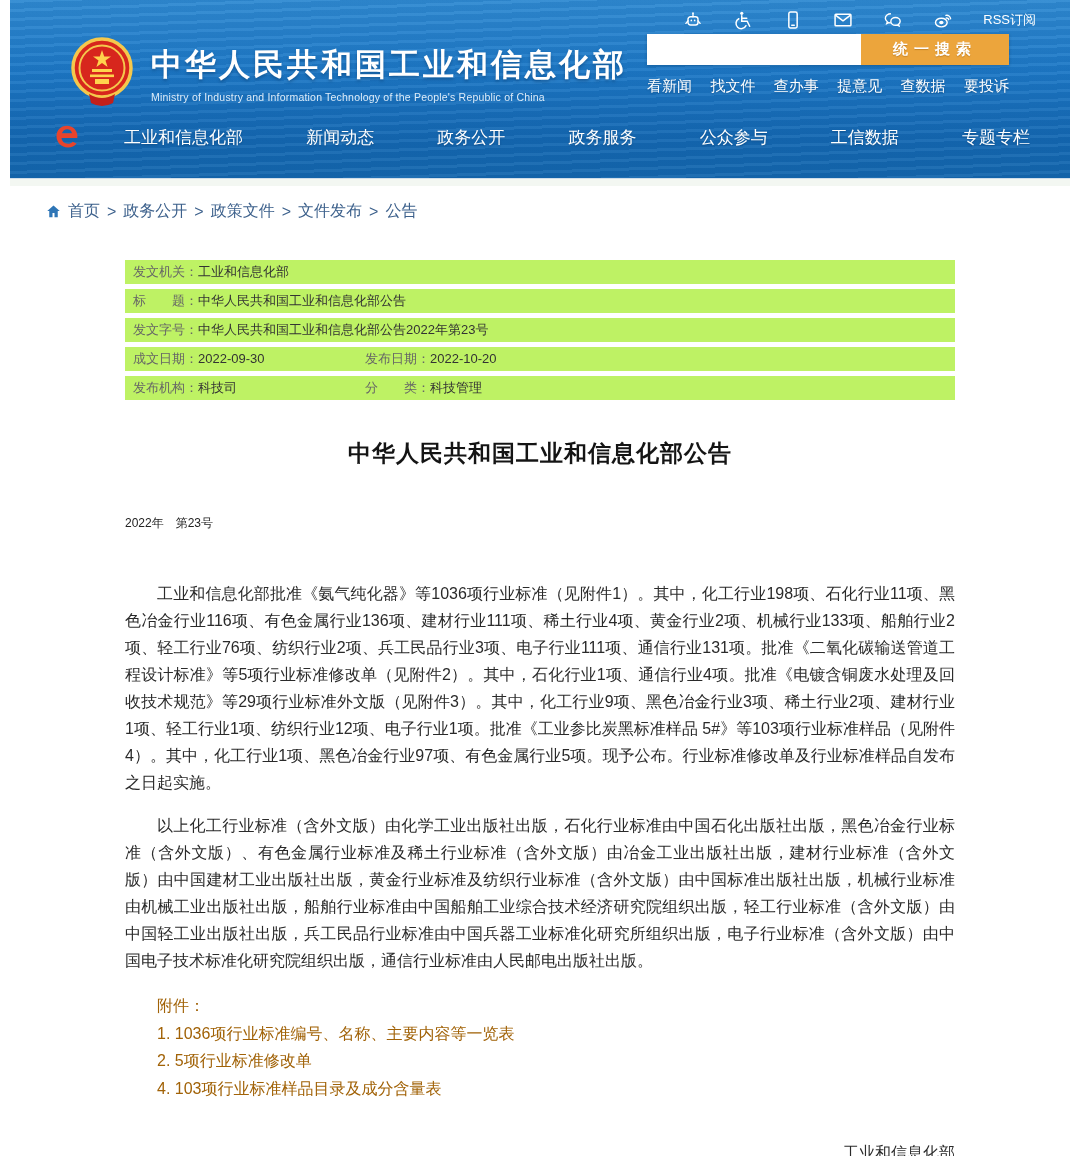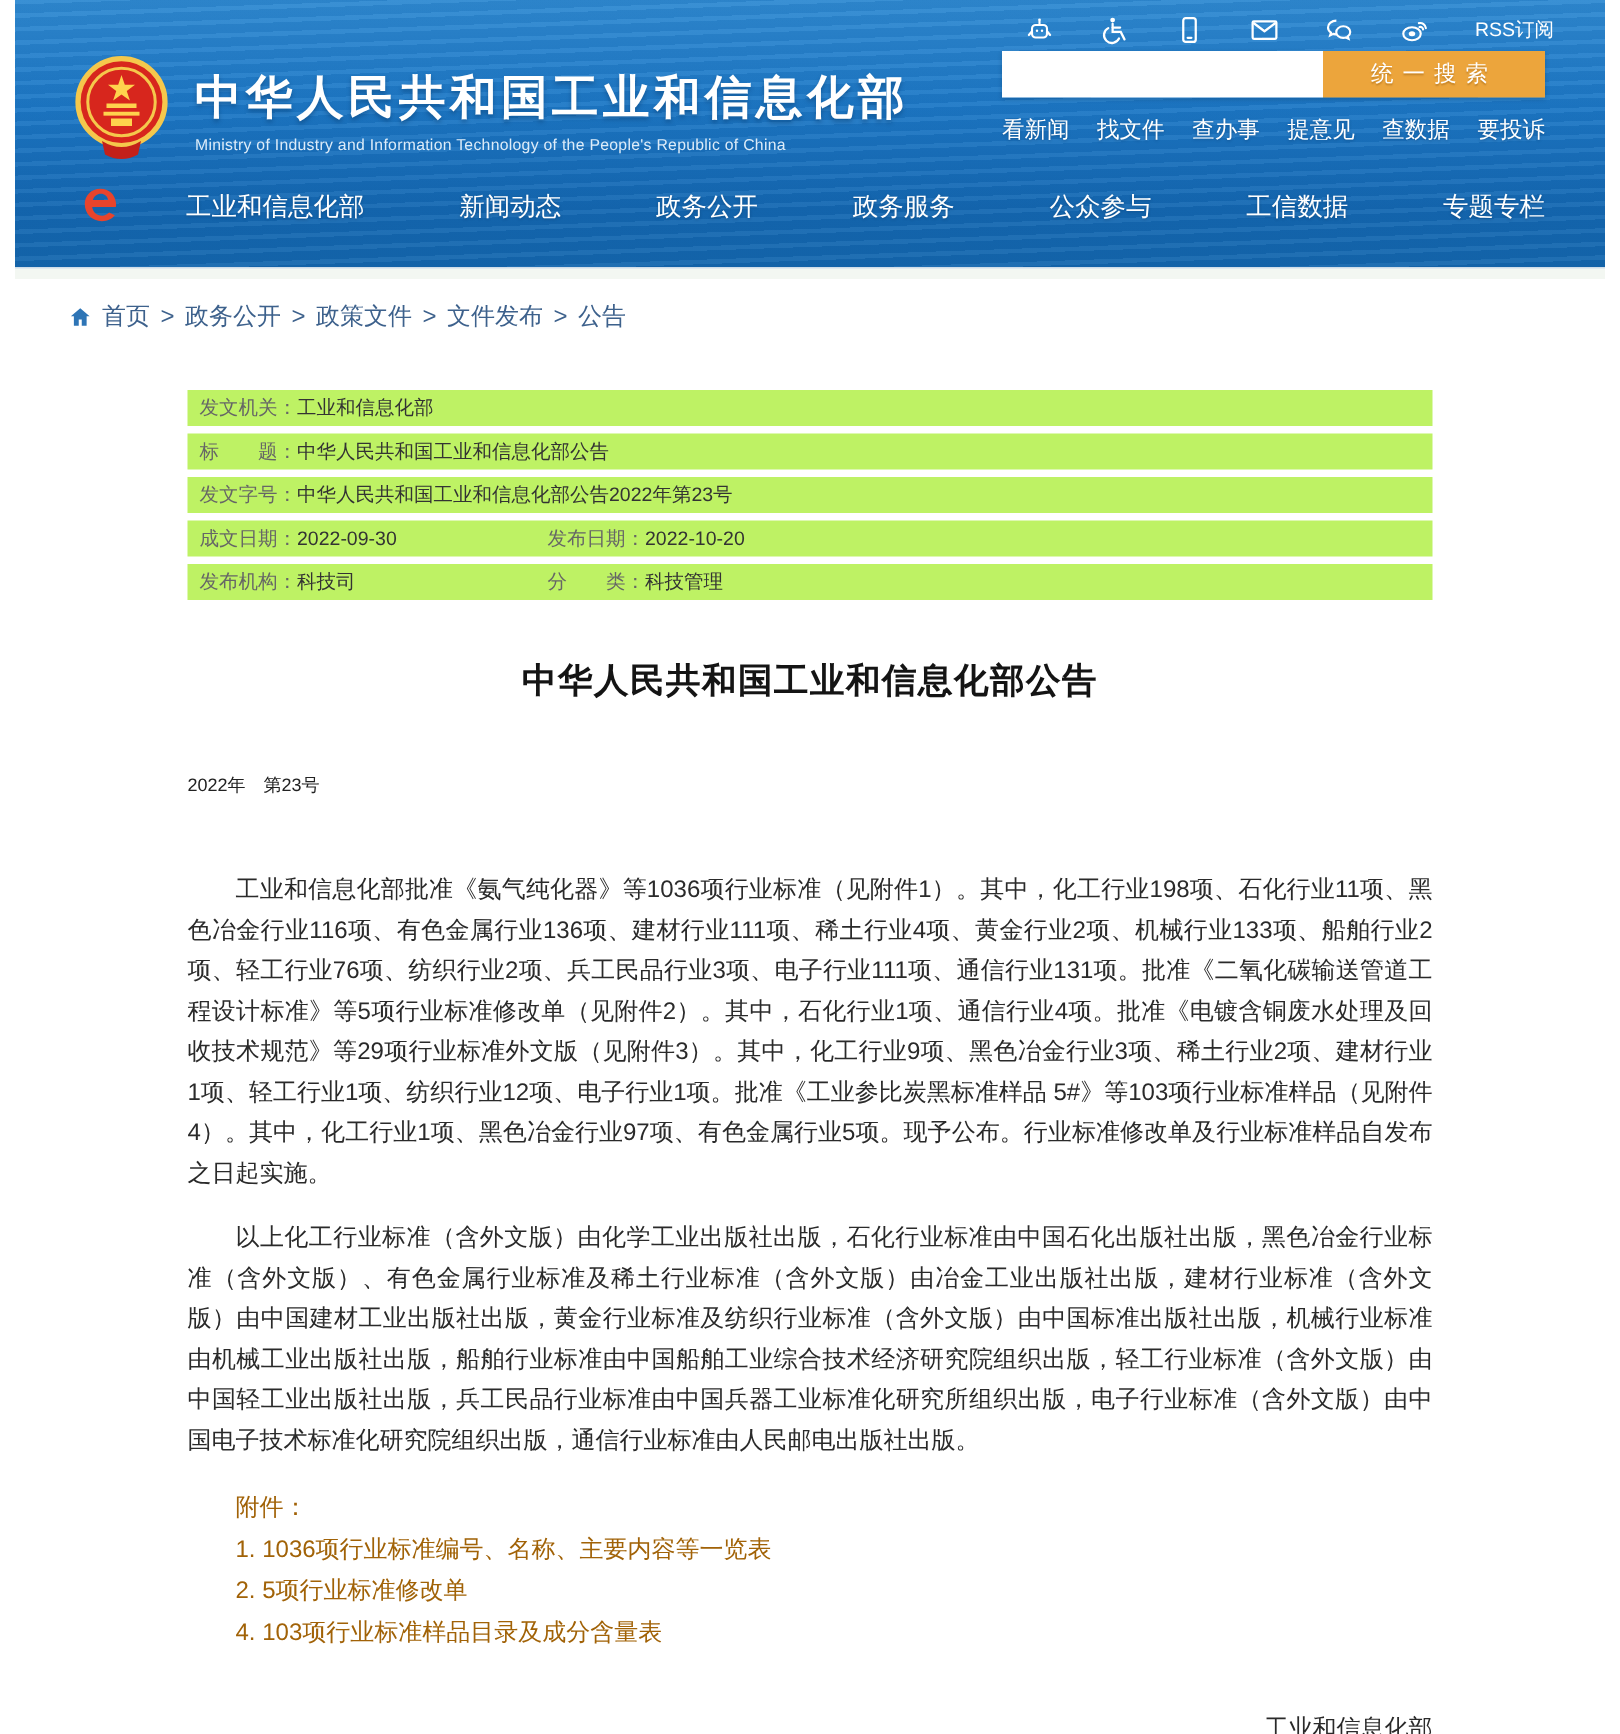--- a/index.html
+++ b/index.html
@@ -20,35 +20,35 @@
     padding-bottom: 16px;
   }
   .utility-row {
     display: flex; justify-content: flex-end; align-items: center;
     gap: 30px; padding: 10px 34px 0 0; height: 30px; color: #fff;
   }
   .u-icon { width: 20px; height: 20px; display: inline-block; cursor: pointer; }
   .u-icon svg { width: 100%; height: 100%; }
   .rss-label { font-size: 13px; color: #fff; cursor: pointer; }
 
-  .header-main { display: flex; justify-content: space-between; padding: 2px 40px 0 38px; gap: 20px; }
+  .header-main { display: flex; justify-content: center; padding: 2px 40px 0 38px; gap: 20px; }
   .brand { display: flex; align-items: center; gap: 16px; margin-top: 4px; }
   .emblem { width: 66px; height: 74px; flex: 0 0 auto; }
   .brand-cn {
     font-size: 31px; font-weight: 700; color: #fff; letter-spacing: 3px;
     text-shadow: 0 2px 3px rgba(0,40,80,.35);
   }
   .brand-en { font-size: 10.5px; color: #ddecf9; margin-top: 5px; letter-spacing: .2px; }
 
   .search-area { width: 362px; margin-top: 2px; }
   .search-row { display: flex; height: 31px; box-shadow: 0 1px 3px rgba(0,30,60,.25); }
   .search-input { flex: 1; border: 0; outline: none; background: #fff; padding: 0 8px; font-size: 14px; }
   .search-btn {
     width: 148px; border: 0; background: #eca53c; color: #fff;
-    font-size: 15px; letter-spacing: 6px; cursor: pointer; font-weight: 400;
+    font-size: 15px; letter-spacing: 6px; cursor: pointer; font-weight: 700;
     text-shadow: 0 1px 1px rgba(120,70,0,.35);
   }
   .quick-links { display: flex; justify-content: space-between; margin-top: 12px; }
   .quick-link { color: #fff; font-size: 15px; cursor: pointer; text-shadow: 0 1px 2px rgba(0,30,60,.3); }
 
   .nav-row { display: flex; align-items: center; height: 49px; padding: 0 40px 0 42px; margin-top: 3px; }
   .nav-logo { width: 30px; height: 32px; margin-right: 42px; cursor: pointer; flex: 0 0 auto; }
   .nav-items { flex: 1; display: flex; justify-content: space-between; align-items: center; }
   .nav-item { color: #fff; font-size: 17px; cursor: pointer; text-shadow: 0 1px 2px rgba(0,30,60,.3); white-space: nowrap; }
 

